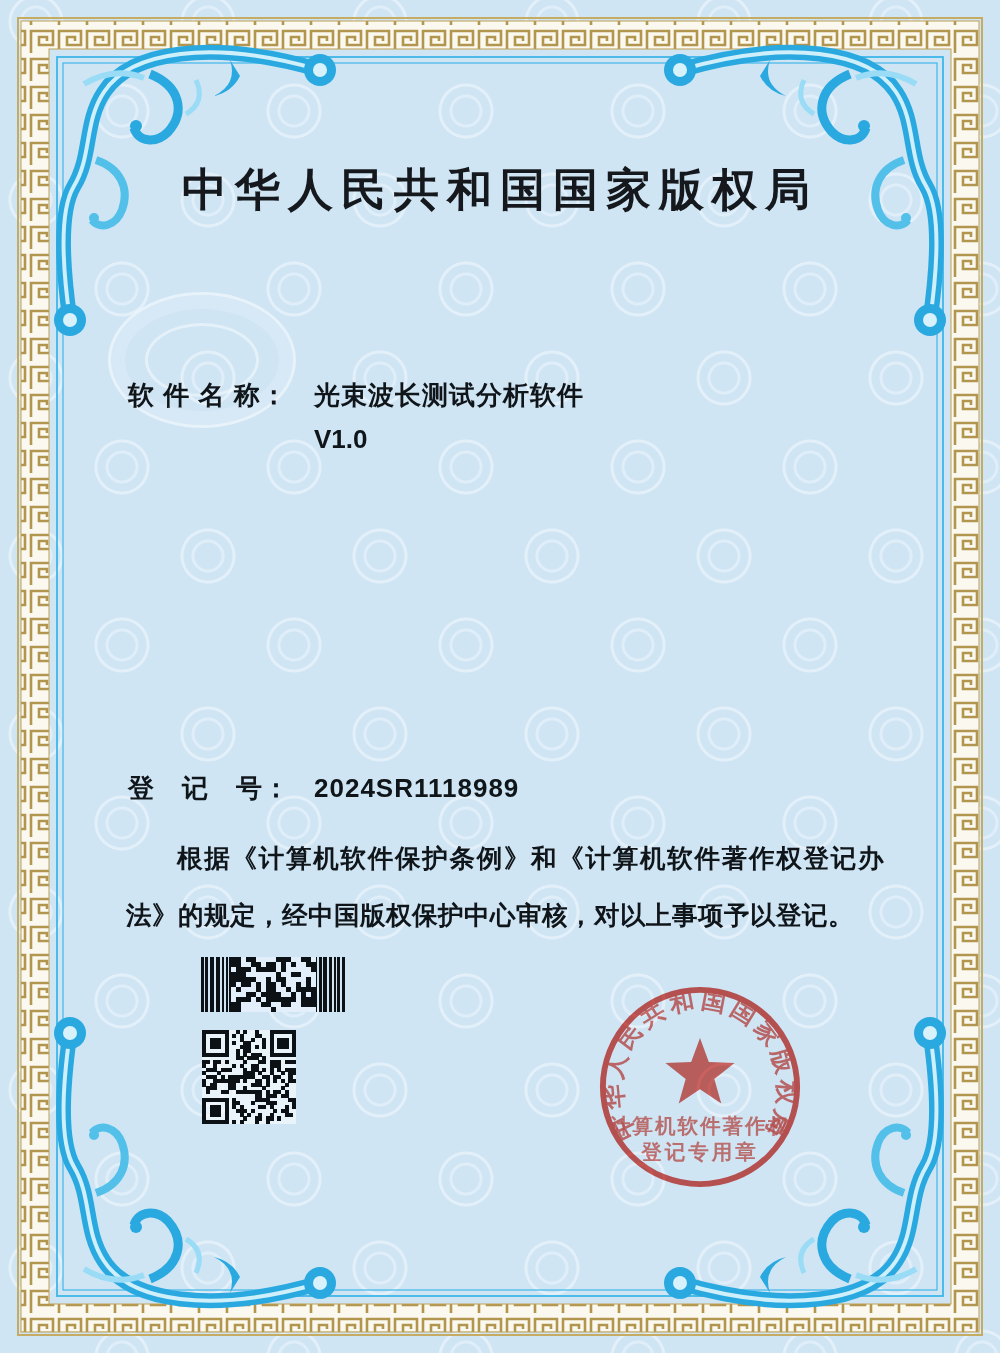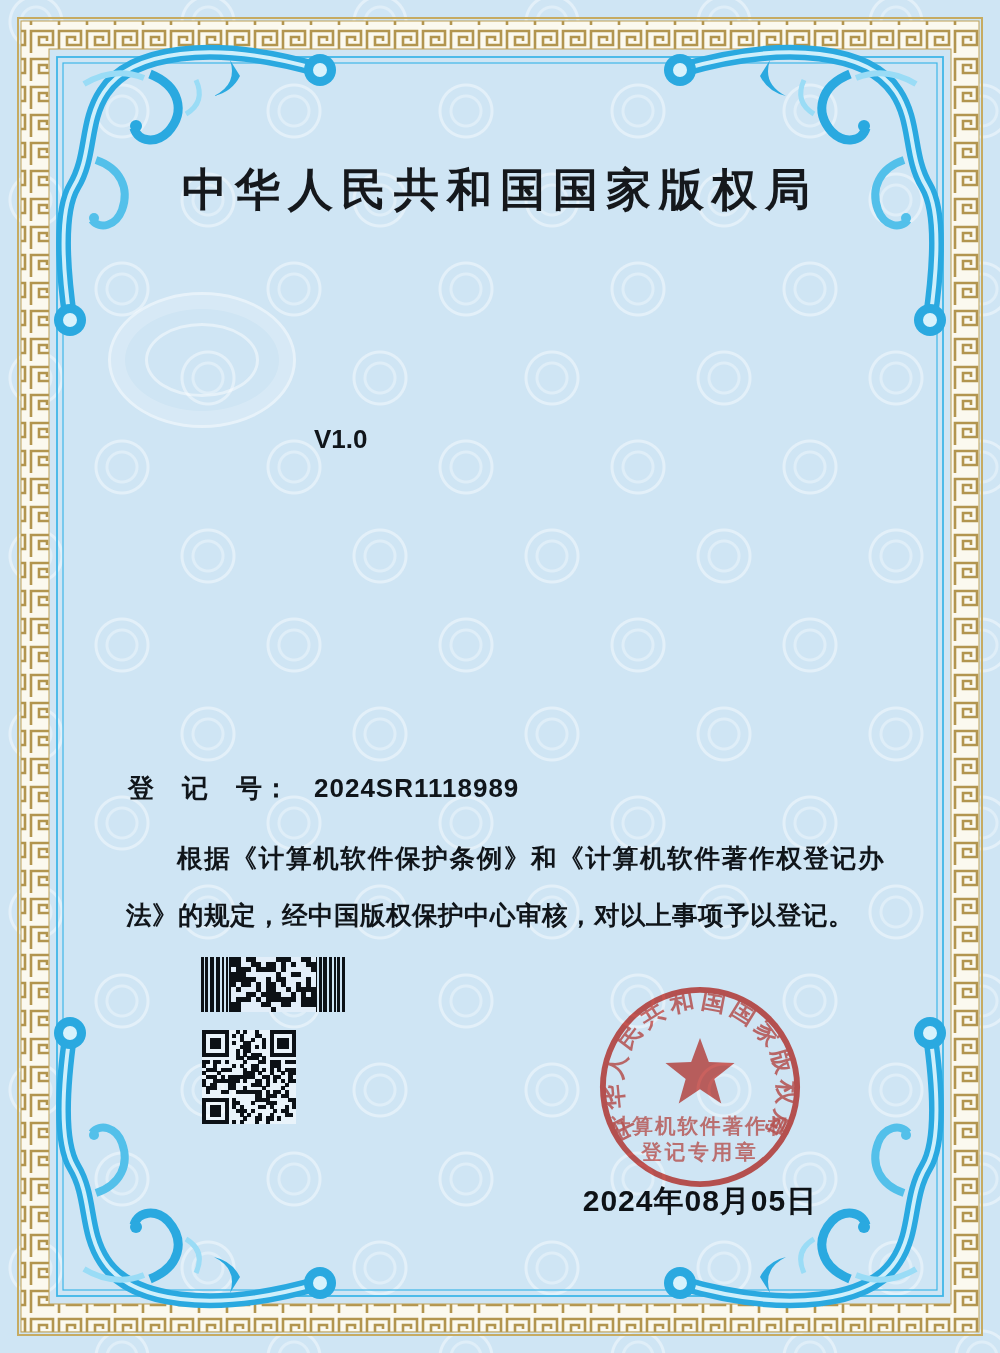--- a/index.html
+++ b/index.html
@@ -96,20 +96,23 @@
 
     <use href="#flourish" xlink:href="#flourish"></use>
     <use href="#flourish" xlink:href="#flourish" transform="translate(1000,0) scale(-1,1)"></use>
     <use href="#flourish" xlink:href="#flourish" transform="translate(0,1353) scale(1,-1)"></use>
     <use href="#flourish" xlink:href="#flourish" transform="translate(1000,1353) scale(-1,-1)"></use>
   </svg>
 
   <div class="title t1">中华人民共和国国家版权局</div>
 
 
+  <div class="row" style="top:378px">
+    <span class="lbl">软 件 名 称：</span><span class="val">光束波长测试分析软件</span>
+  </div>
   <div class="val2" style="top:424px">V1.0</div>
 
 
 
 
   <div class="row" style="top:771px">
     <span class="lbl">登　记　号：</span><span class="val">2024SR1118989</span>
   </div>
 
   <div class="para">根据《计算机软件保护条例》和《计算机软件著作权登记办法》的规定，经中国版权保护中心审核，对以上事项予以登记。</div>
@@ -547,15 +550,14 @@
     <defs>
       <path id="sealArc" d="M 42,152.3 A 80,80 0 1 1 168,152.3" fill="none"></path>
     </defs>
     <circle class="sealring" cx="105" cy="103" r="99"></circle>
     <polygon class="sealstar" points="105,53 114,77.6 140.2,78.6 119.6,94.7 126.7,119.9 105,105.3 83.3,119.9 90.4,94.7 69.8,78.6 96,77.6"></polygon>
     <text class="sealarc"><textPath href="#sealArc" startOffset="50%" text-anchor="middle">中华人民共和国国家版权局</textPath></text>
     <text class="sealtxt" x="105" y="150">计算机软件著作权</text>
     <text class="sealtxt2" x="105" y="176">登记专用章</text>
   </svg>
 
-  <div class="date">2024年08月05日</div>
 
 </div>
 
 </body></html>

